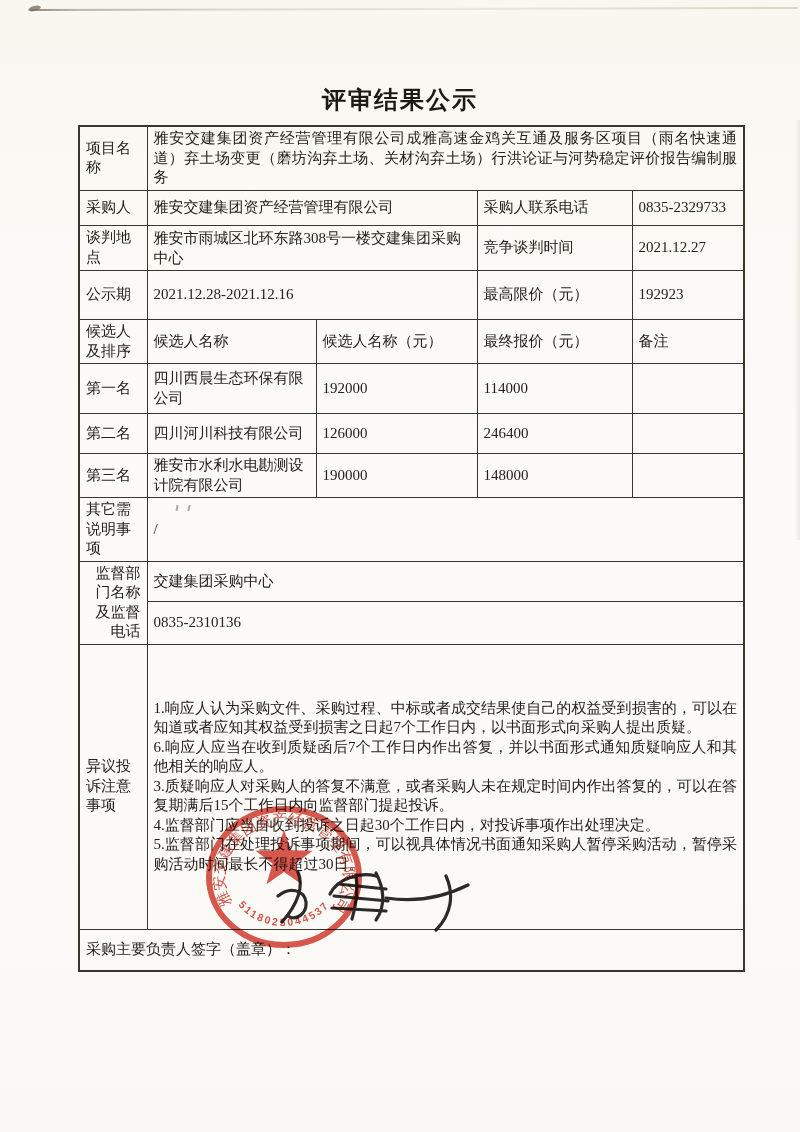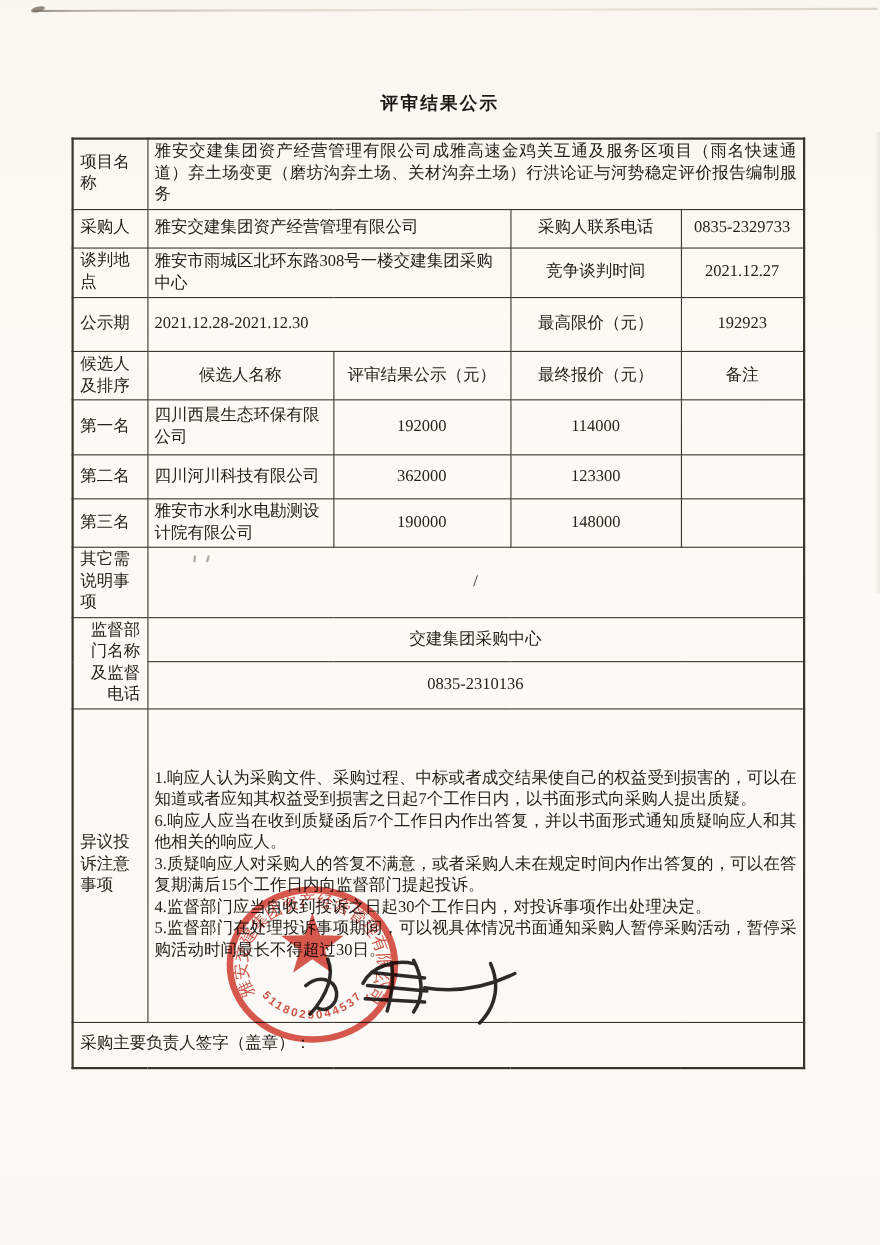--- a/index.html
+++ b/index.html
@@ -12,30 +12,30 @@
   .scan-line{position:absolute;left:30px;top:8px;width:768px;height:1.6px;opacity:.75;
     background:linear-gradient(90deg,#6e655a 0%,#a99f90 6%,#d3ccbe 25%,#e6e0d2 55%,#d9d2c3 85%,#cfc8ba 100%);
     transform:rotate(-0.15deg);border-radius:2px;}
   .scan-blob{position:absolute;left:28px;top:6px;width:13px;height:5px;background:#7a7063;border-radius:50%;
     transform:rotate(-14deg);opacity:.8;}
   .speck{position:absolute;width:2px;height:6px;background:#9a948b;opacity:.8;transform:rotate(8deg);}
   .edge-shade{position:absolute;right:0;top:120px;width:5px;height:420px;opacity:.25;
     background:linear-gradient(90deg,rgba(0,0,0,0),#b9b2a6);}
   
   .title{position:absolute;top:84px;left:0;width:100%;margin:0;text-align:center;
-    font-family:"Liberation Sans","DejaVu Sans",sans-serif;font-weight:bold;font-size:16px;
+    font-family:"Liberation Sans","DejaVu Sans",sans-serif;font-weight:bold;font-size:24px;
     letter-spacing:2px;color:#1d1915;}
   
-  table.doc{position:absolute;left:65px;top:125px;width:665px;border-collapse:collapse;table-layout:fixed;
+  table.doc{position:absolute;left:78px;top:125px;width:665px;border-collapse:collapse;table-layout:fixed;
     border:2.5px solid #3a352d;}
   table.doc td{border:1.6px solid #3a352d;font-size:15px;padding:2px 6px;vertical-align:middle;
     line-height:1.3;overflow:hidden;}
   td.lbl{font-size:14.5px;padding:2px 2px 2px 3px;word-break:break-all;line-height:1.3;}
   td.lblc{text-align:right;}
-  td.c{text-align:center;}
+  td.c{text-align:left;}
   td.val{padding-left:8px;}
   td.project{text-align:justify;line-height:1.45;padding:4px 9px;}
   td.name{padding-left:7px;word-break:break-all;line-height:1.35;}
   td.obj{font-size:14.6px;line-height:1.54;text-align:justify;padding:8px 10px;word-break:break-all;}
   td.signcell{padding-left:7px;font-size:15px;}
   
   .seal{position:absolute;left:198px;top:800px;width:172px;height:156px;mix-blend-mode:multiply;opacity:.9;z-index:5;}
   .handsign{position:absolute;left:268px;top:866px;width:212px;height:72px;z-index:4;opacity:.92;}
 </style>
 </head>
@@ -75,46 +75,46 @@
 
     <tr style="height:43px">
       <td class="lbl">谈判地点</td>
       <td class="val" colspan="2" style="line-height:1.35;margin-left:12px;">雅安市雨城区北环东路308号一楼交建集团采购中心</td>
       <td class="c">竞争谈判时间</td>
       <td class="c">2021.12.27</td>
     </tr>
 
     <tr style="height:49px">
       <td class="lbl">公示期</td>
-      <td class="val" colspan="2">2021.12.28-2021.12.30</td>
+      <td class="val" colspan="2">2021.12.28-2021.12.16</td>
       <td class="c">最高限价（元）</td>
       <td class="c">192923</td>
     </tr>
 
     <tr style="height:38px">
       <td class="lbl">候选人及排序</td>
       <td class="c">候选人名称</td>
-      <td class="c">评审结果公示（元）</td>
+      <td class="c">候选人名称（元）</td>
       <td class="c">最终报价（元）</td>
       <td class="c">备注</td>
     </tr>
 
     <tr style="height:50px">
       <td class="lbl">第一名</td>
       <td class="name">四川西晨生态环保有限公司</td>
       <td class="c">192000</td>
       <td class="c">114000</td>
       <td></td>
     </tr>
 
     <tr style="height:40px">
       <td class="lbl">第二名</td>
       <td class="name">四川河川科技有限公司</td>
-      <td class="c">362000</td>
-      <td class="c">123300</td>
+      <td class="c">126000</td>
+      <td class="c">246400</td>
       <td></td>
     </tr>
 
     <tr style="height:42px">
       <td class="lbl">第三名</td>
       <td class="name">雅安市水利水电勘测设计院有限公司</td>
       <td class="c">190000</td>
       <td class="c">148000</td>
       <td></td>
     </tr>

